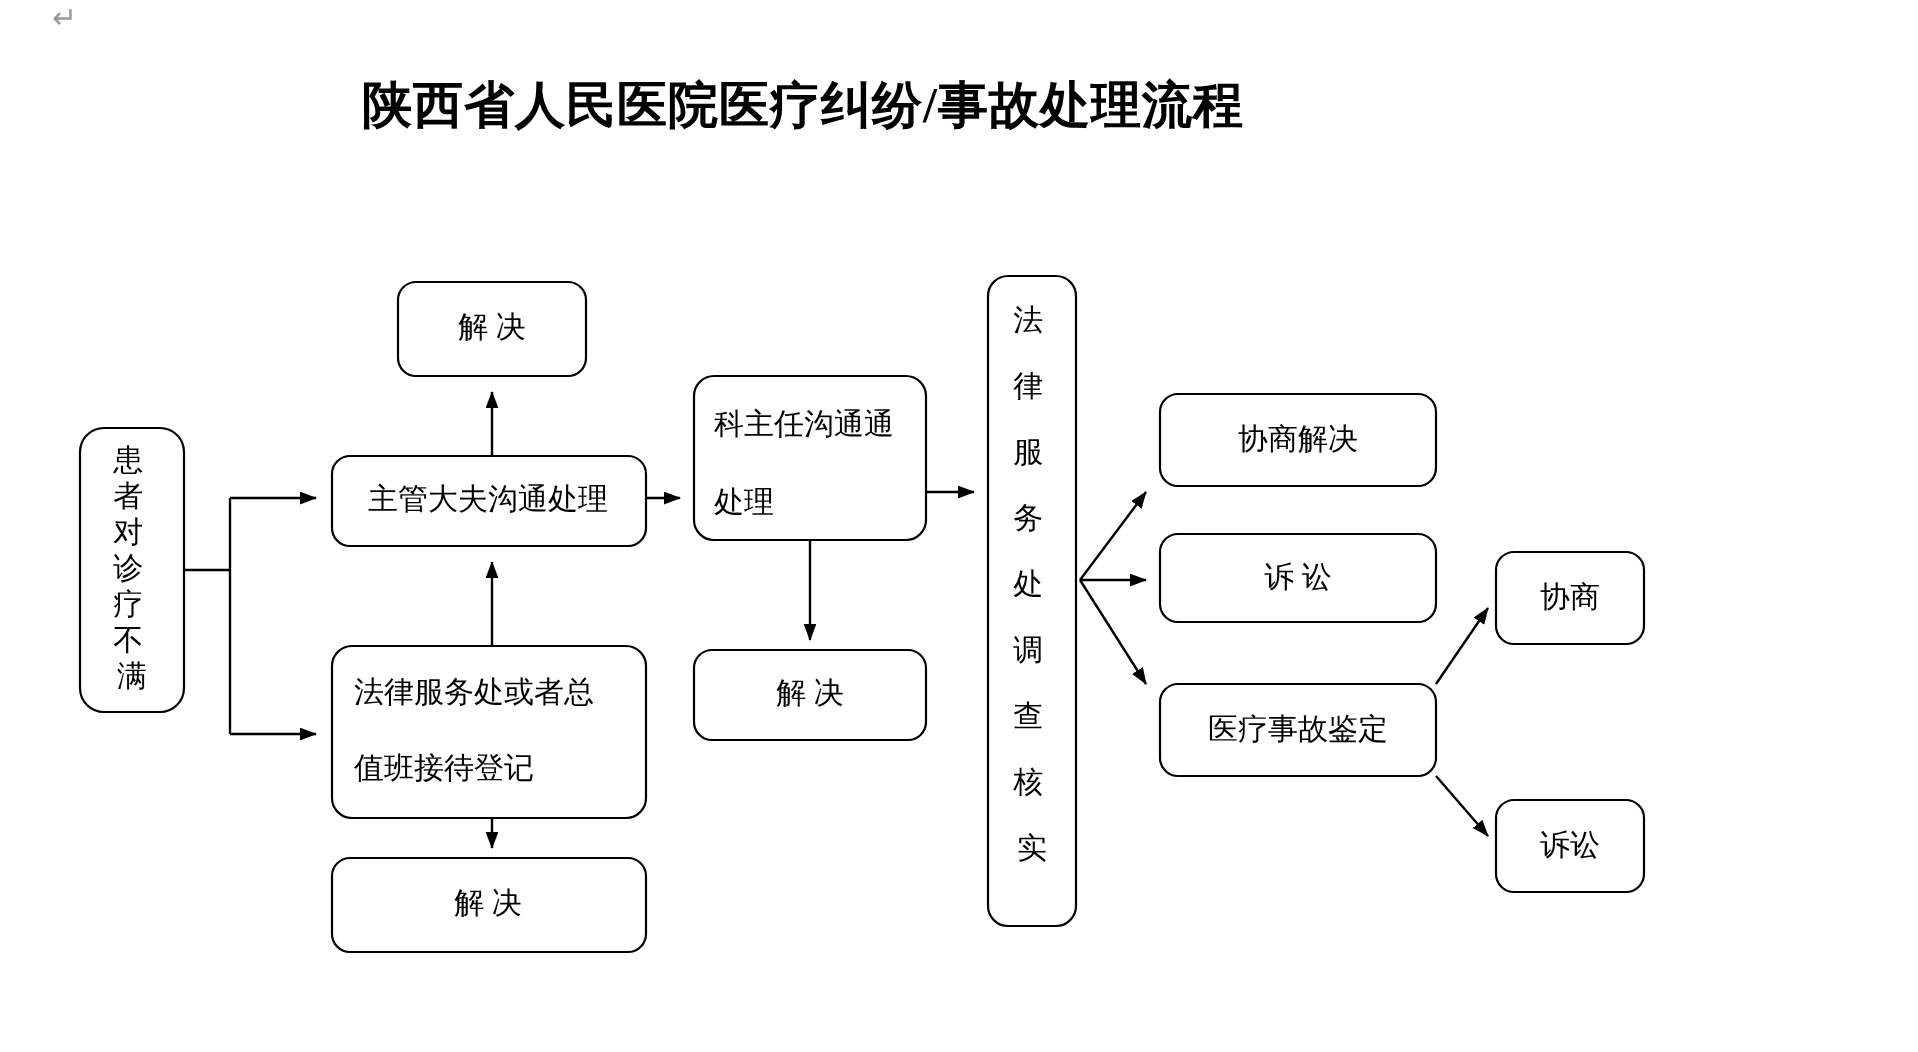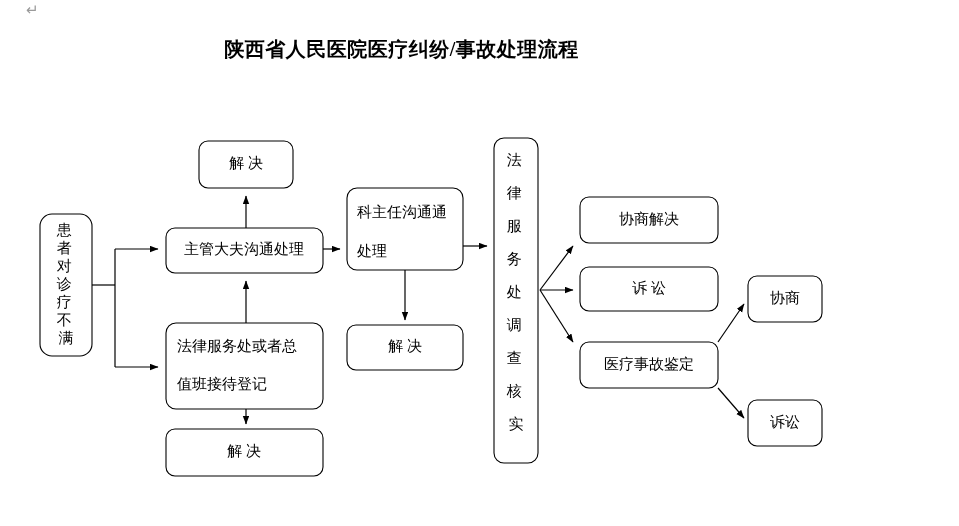--- a/index.html
+++ b/index.html
@@ -26,21 +26,21 @@
     font-family: "Liberation Sans", sans-serif;
     line-height: 1;
     user-select: none;
   }
   #doc-title {
     position: absolute;
     left: 0;
     top: 36px;
     width: 803px;
     text-align: center;
-    font-size: 20px;
+    font-size: 25px;
     font-weight: bold;
     letter-spacing: 0.5px;
     color: #000000;
     font-family: "Liberation Serif", "DejaVu Serif", serif;
   }
   #flow-svg {
     position: absolute;
     left: 0;
     top: 0;
   }

